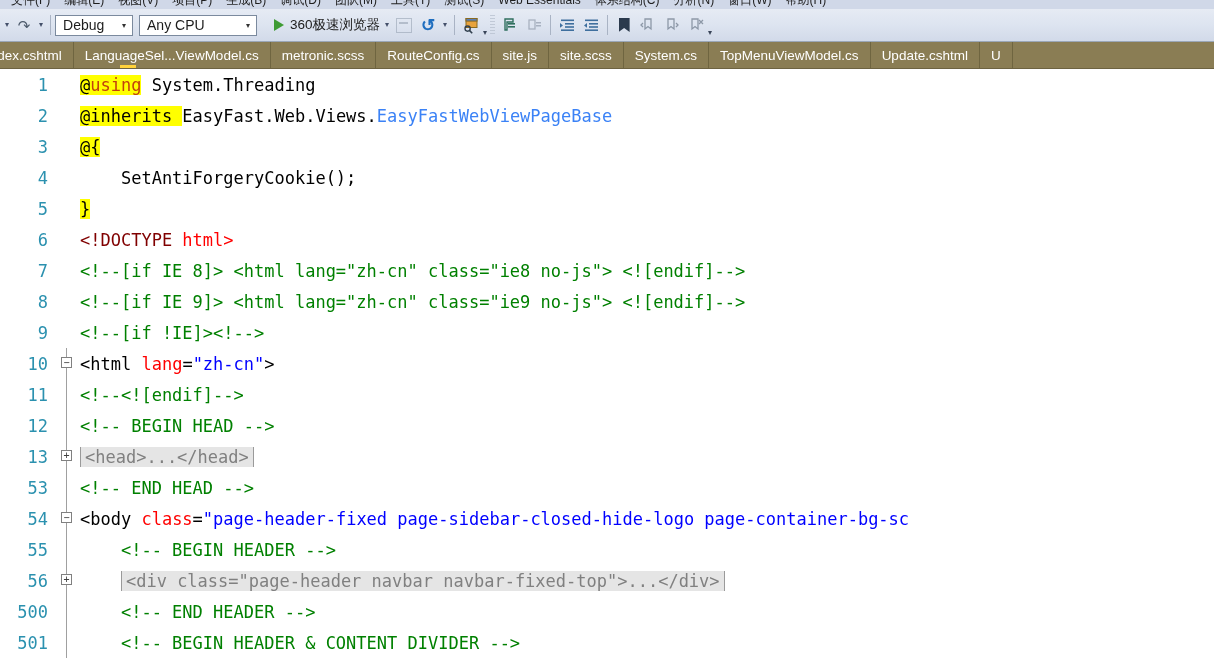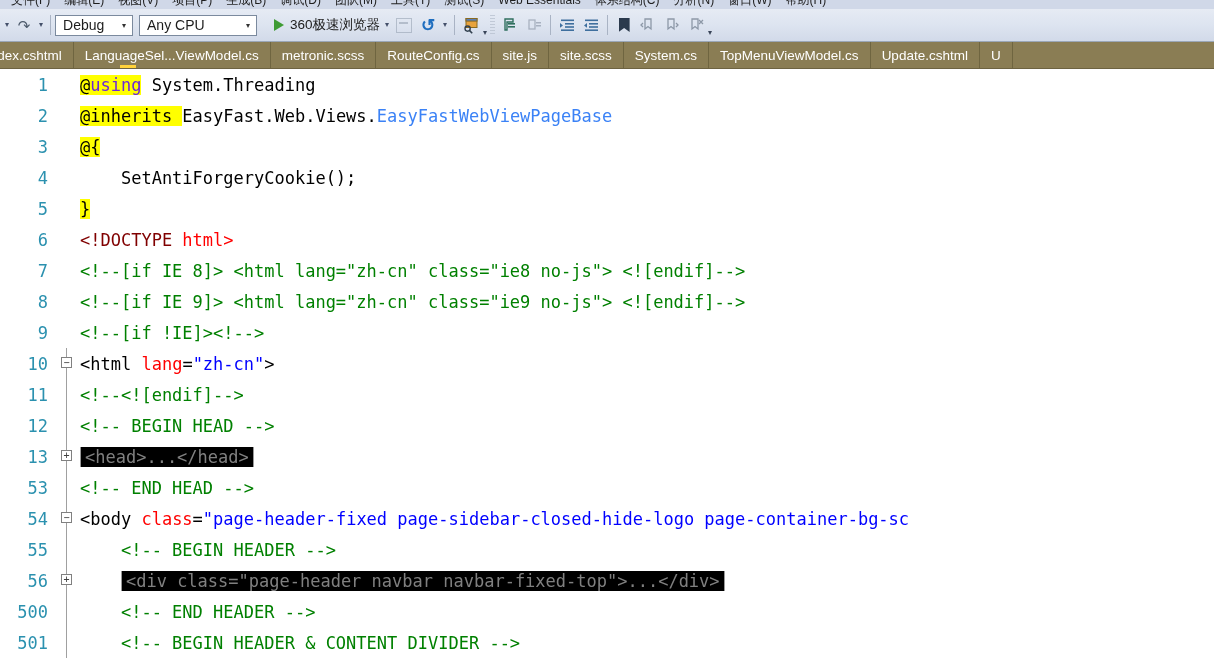--- a/index.html
+++ b/index.html
@@ -230,33 +230,33 @@
     white-space: pre;
     overflow: hidden;
     font-family: "DejaVu Sans Mono", "Liberation Mono", monospace;
     font-size: 17px;
     color: #000000;
     letter-spacing: 0px;
   }
 
   
   .t-hl     { background: #ffff00; }
-  .t-kw     { color: #6d28d9; }
+  .t-kw     { color: #c2410c; }
   .t-type   { color: #3b82f6; }
   .t-plain  { color: #000000; }
   .t-cmt    { color: #008000; }
   .t-tag    { color: #000000; }
   .t-attr   { color: #ff0000; }
   .t-val    { color: #0000ff; }
   .t-doctype{ color: #800000; }
   .t-collapsed {
     color: #808080;
     border: 1px solid #9a9a9a;
     padding: 1px 4px 2px 4px;
-    background: #000000;
+    background: #e5e5e5;
   }
 </style>
 </head>
 <body>
 
 <div class="menubar" id="menubar">
     <div class="menu-item">文件(F)</div>
     <div class="menu-item">编辑(E)</div>
     <div class="menu-item">视图(V)</div>
     <div class="menu-item">项目(P)</div>

